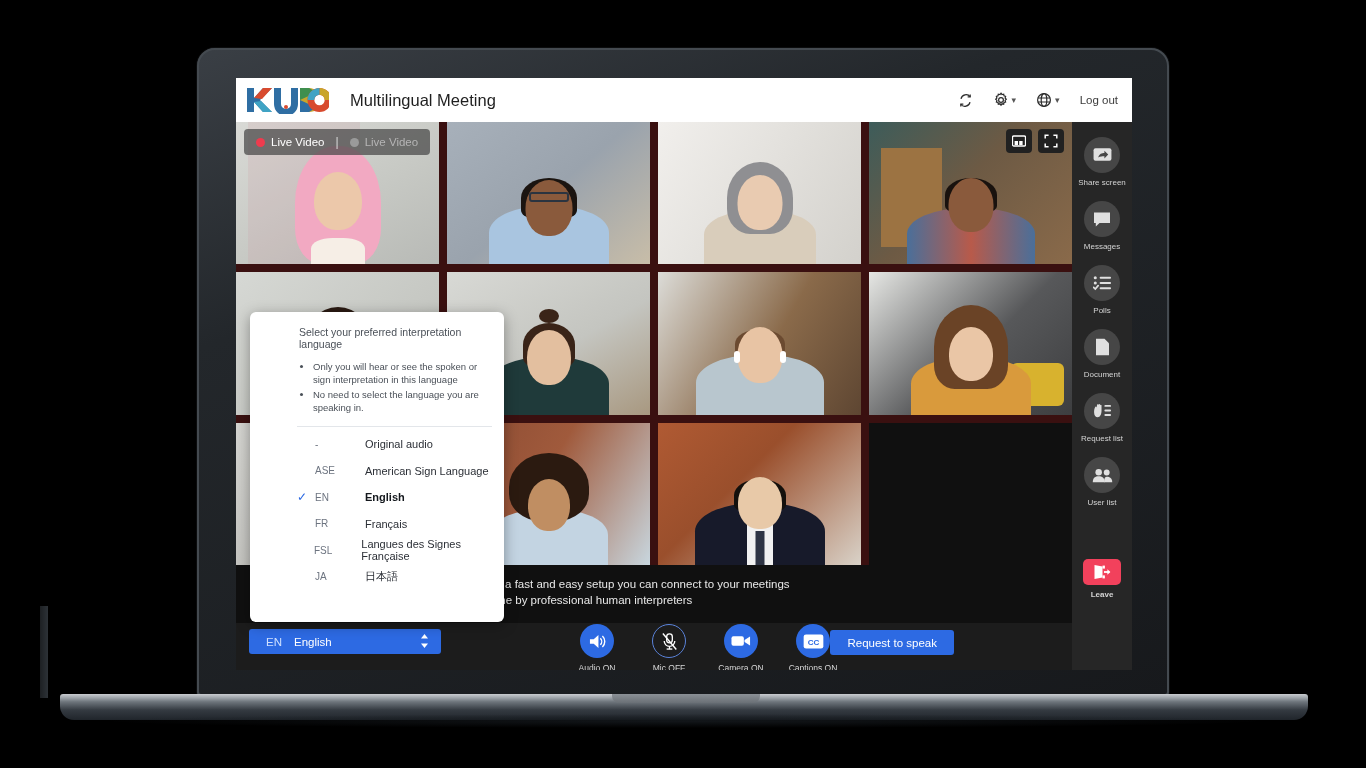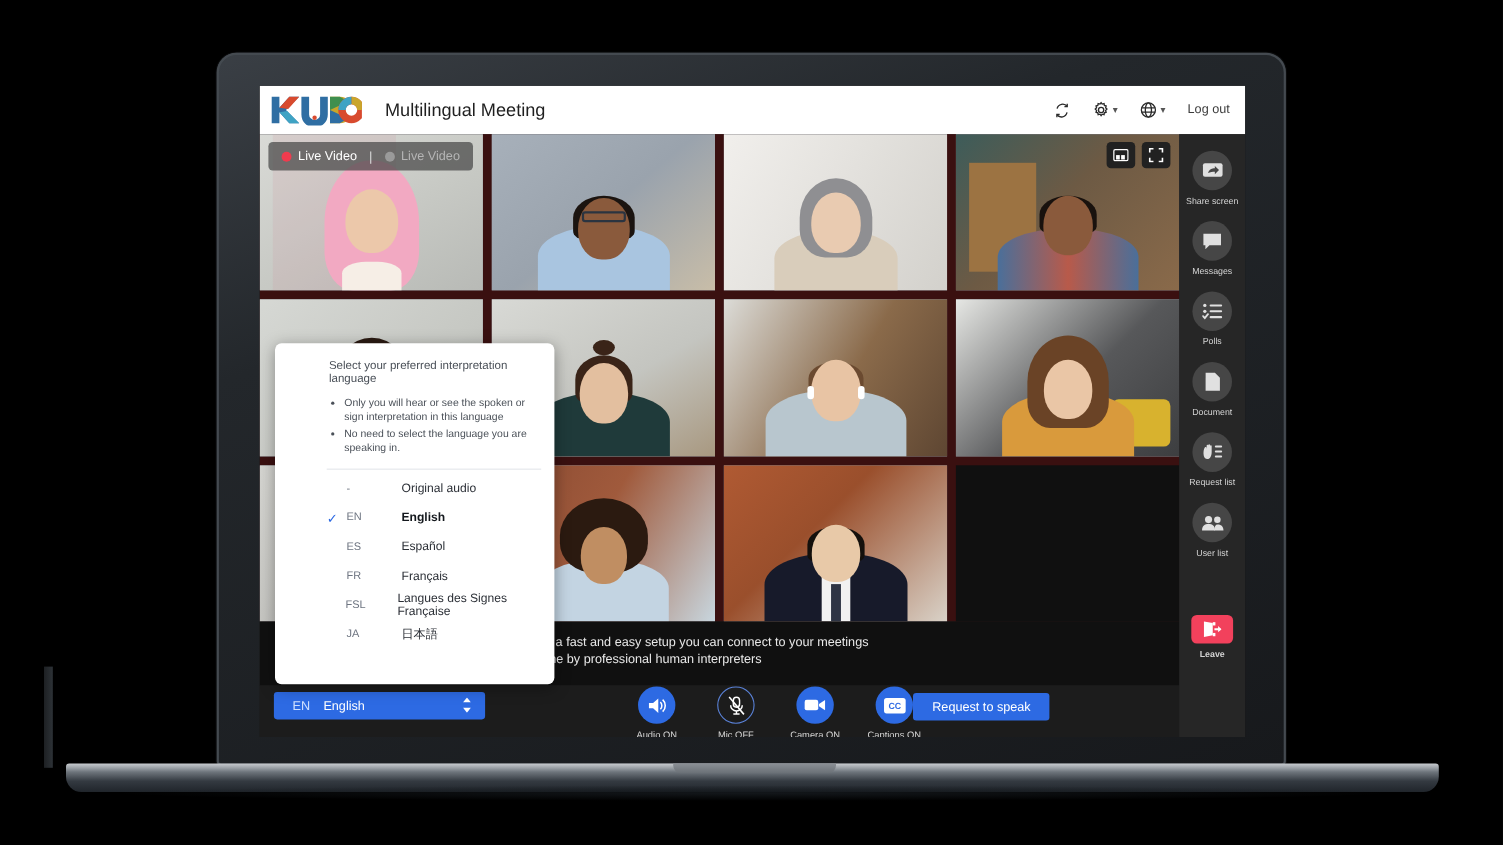--- a/index.html
+++ b/index.html
@@ -566,32 +566,32 @@
       <li>No need to select the language you are speaking in.</li>
     </ul>
     <div id="dd-sep"></div>
     <div id="dd-list">
 
       <div class="dd-row">
         <span class="dd-check"></span>
         <span class="dd-code">-</span>
         <span class="dd-name">Original audio</span>
       </div>
+      <div class="dd-row">
+        <span class="dd-check"></span>
+        <span class="dd-code">ASE</span>
+        <span class="dd-name">American Sign Language</span>
+      </div>
       <div class="dd-row selected">
         <span class="dd-check">✓</span>
         <span class="dd-code">EN</span>
         <span class="dd-name">English</span>
       </div>
       <div class="dd-row">
         <span class="dd-check"></span>
-        <span class="dd-code">ES</span>
-        <span class="dd-name">Español</span>
-      </div>
-      <div class="dd-row">
-        <span class="dd-check"></span>
         <span class="dd-code">FR</span>
         <span class="dd-name">Français</span>
       </div>
       <div class="dd-row">
         <span class="dd-check"></span>
         <span class="dd-code">FSL</span>
         <span class="dd-name">Langues des Signes Française</span>
       </div>
       <div class="dd-row">
         <span class="dd-check"></span>

